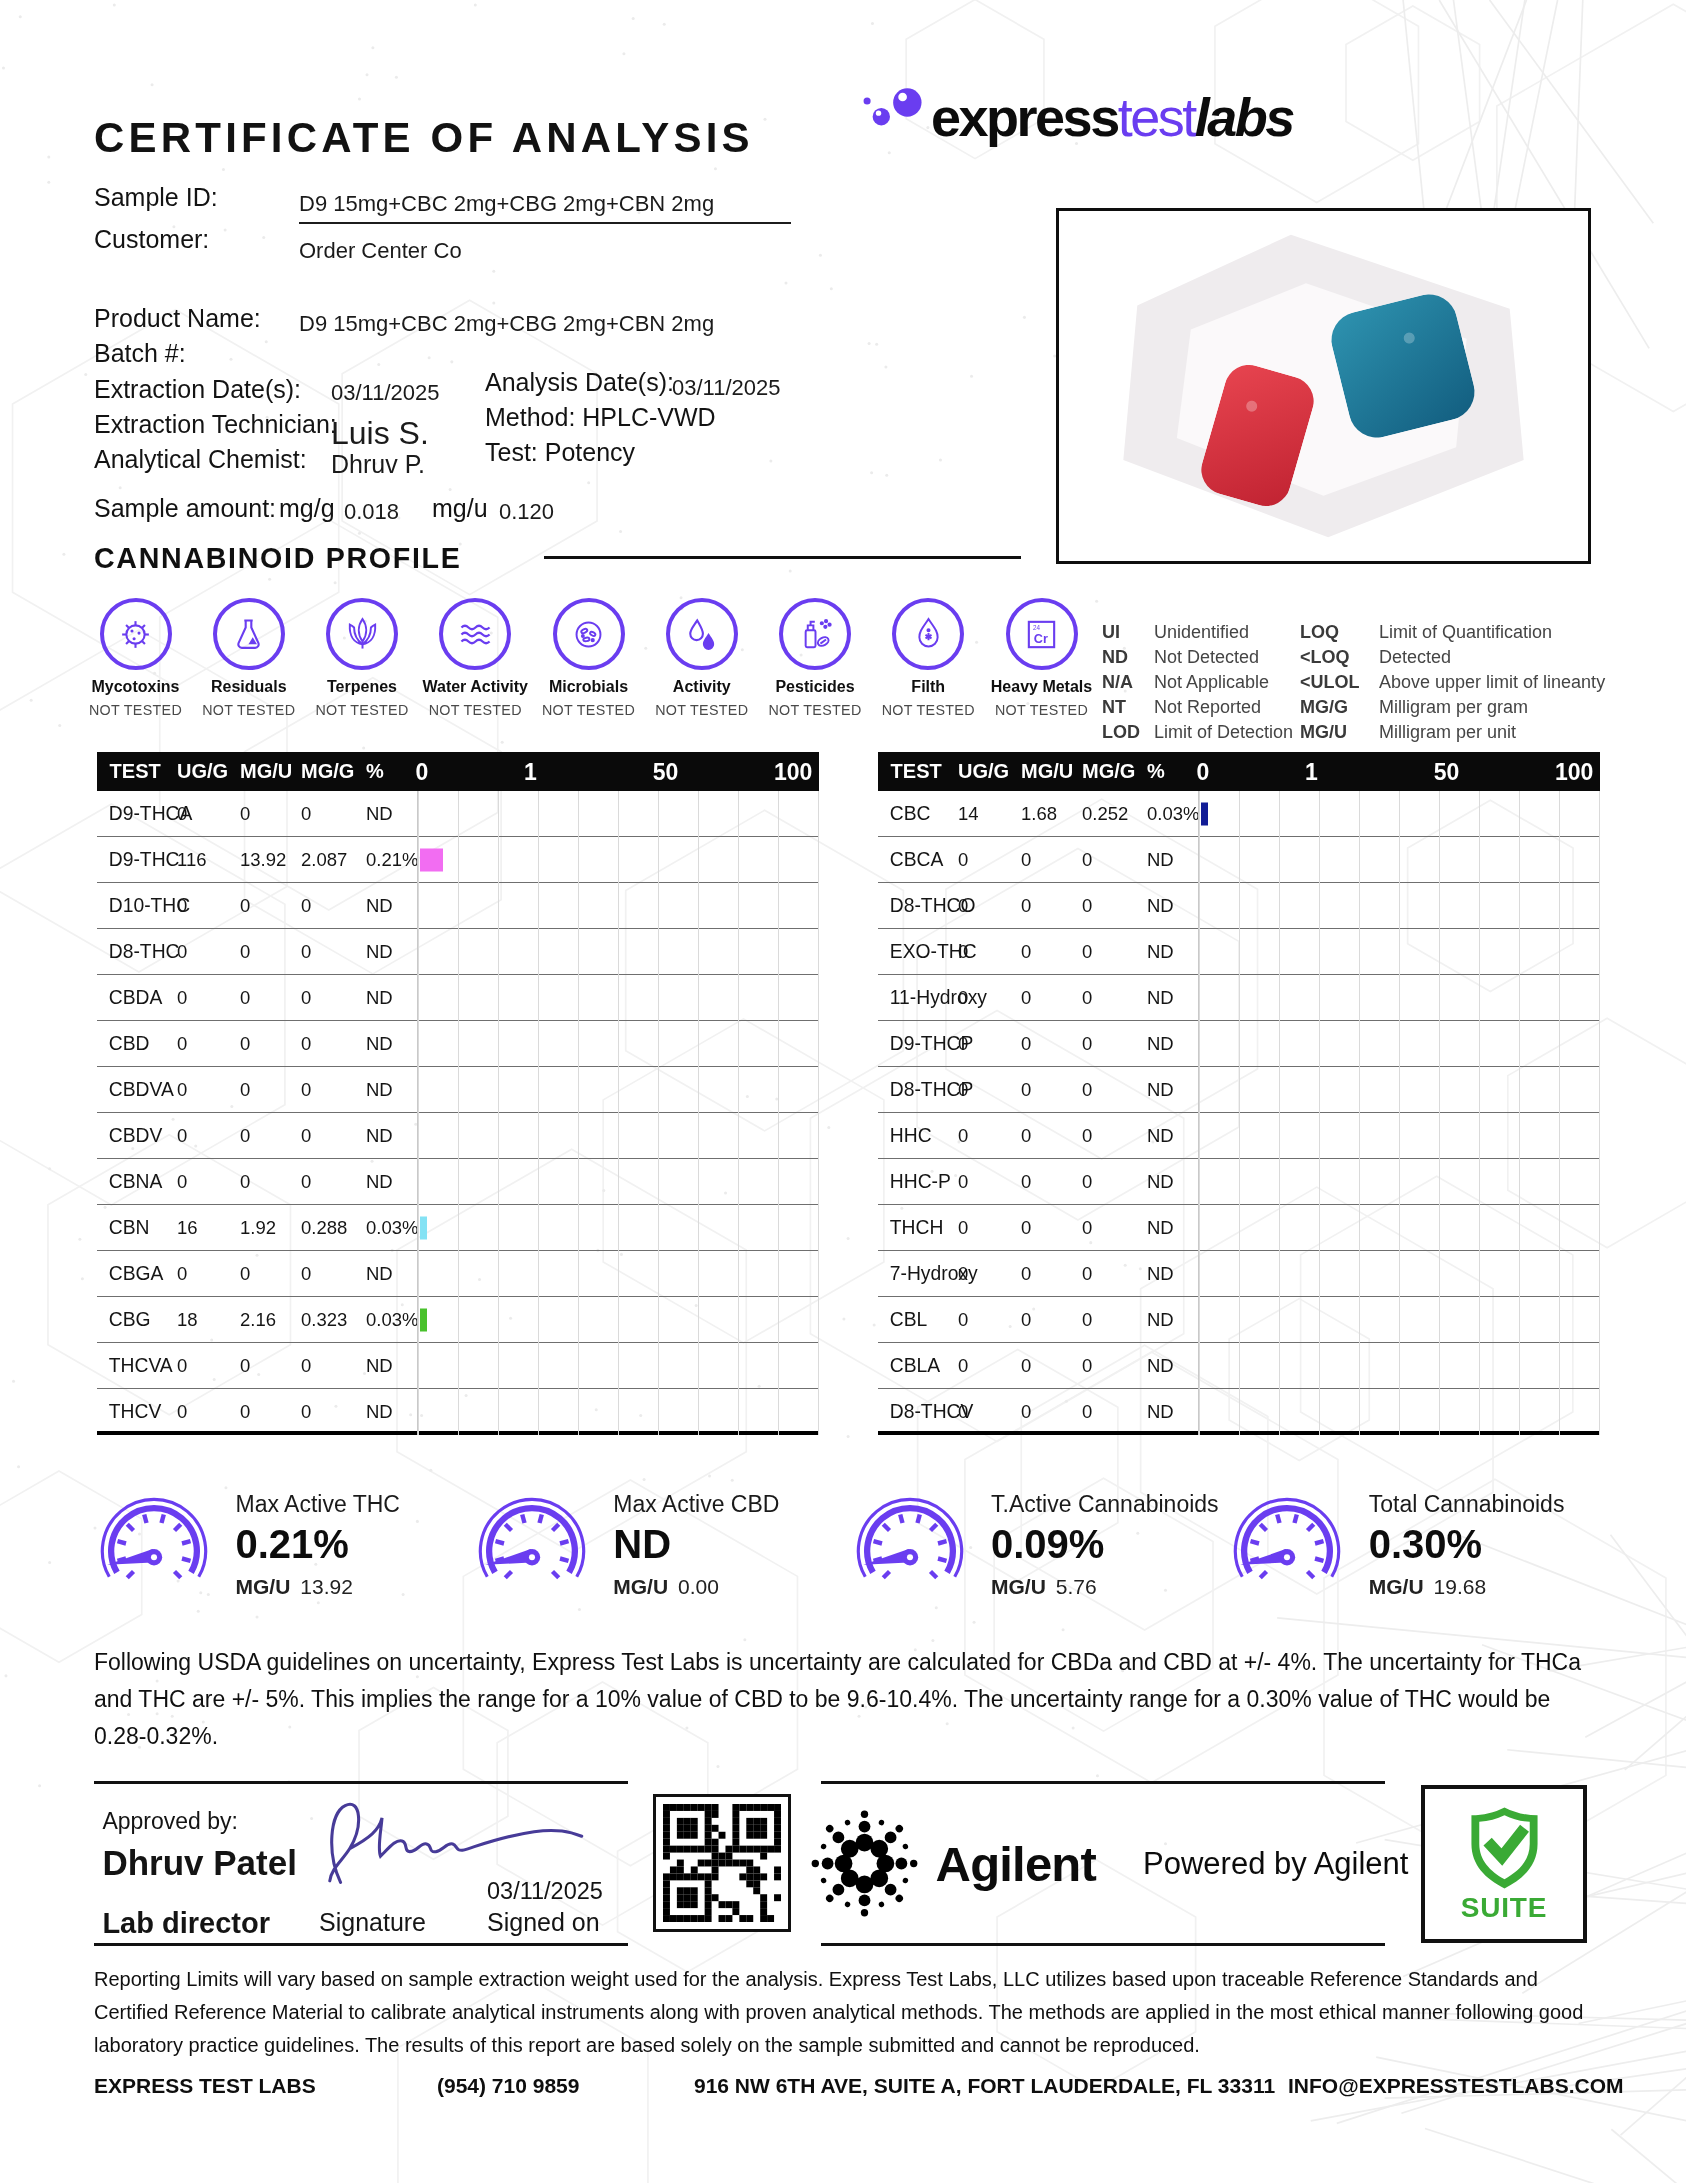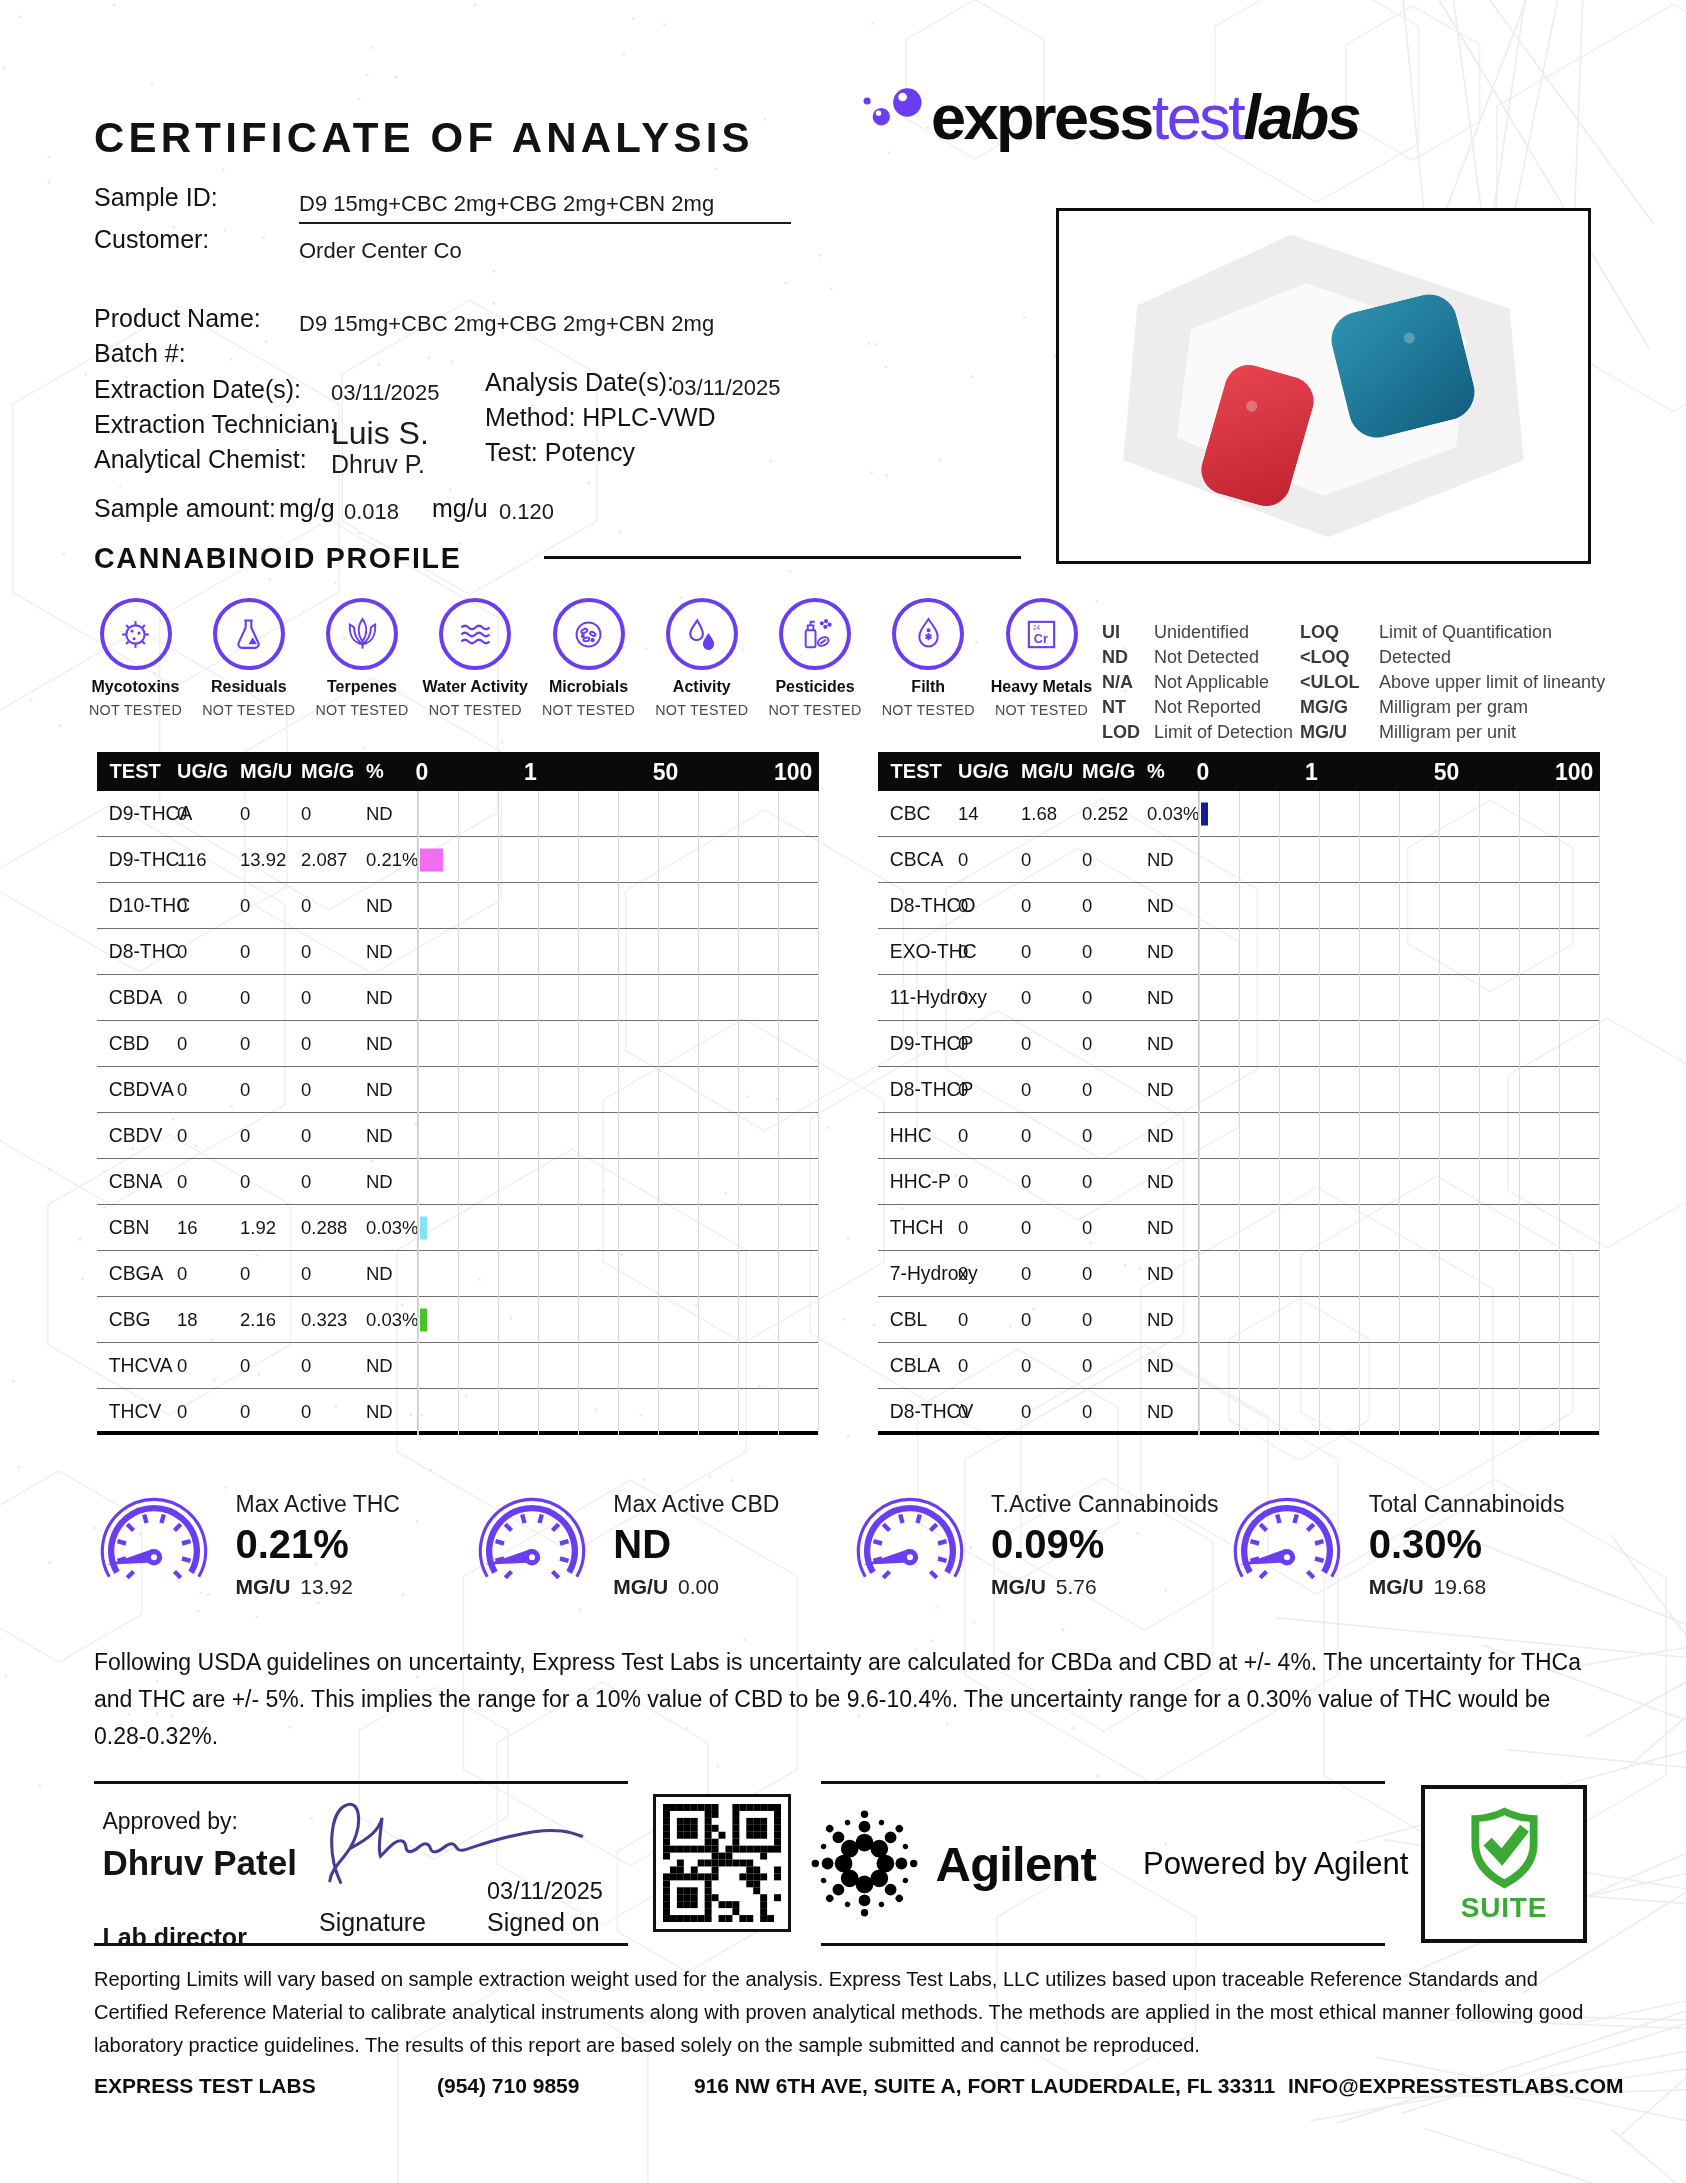--- a/index.html
+++ b/index.html
@@ -6,21 +6,21 @@
   .page{position:relative;width:1687px;height:2183px;background:#ffffff;overflow:hidden;
         font-family:"Liberation Sans",sans-serif;color:#141414;}
   .page *{box-sizing:border-box;}
   .bg{position:absolute;left:0;top:0;z-index:0;}
   .layer{position:absolute;z-index:1;}
 
   
   .title{left:94px;top:114px;font-size:42px;font-weight:800;letter-spacing:4.2px;color:#121212;}
   .logo{left:860px;top:77px;display:flex;align-items:flex-start;}
   .logo-bubbles{width:71px;height:64px;margin-top:3.4px;}
-  .logo-text{font-size:63px;line-height:81px;letter-spacing:-2.5px;white-space:nowrap;}
+  .logo-text{font-size:54px;line-height:81px;letter-spacing:-2.5px;white-space:nowrap;}
   .lg-ex{font-weight:800;color:#0c0c0c;}
   .lg-test{font-weight:400;color:var(--accent,#6a3df0);}
   .lg-labs{font-weight:800;font-style:italic;color:#0c0c0c;}
 
   
   .ilabel{font-size:25px;color:#131313;white-space:nowrap;}
   .ivalue{font-size:22px;color:#1b1b1b;white-space:nowrap;}
   .uline{background:#1c1c1c;height:1.7px;}
 
   
@@ -84,21 +84,21 @@
   .g-value{font-size:40px;font-weight:800;color:#0d0d0d;margin-top:3.4px;}
   .g-unit{font-size:21px;color:#222;margin-top:8.4px;}
   .g-unit b{margin-right:10px;}
 
   .para{left:94px;top:1644px;width:1506px;font-size:23px;line-height:37px;color:#101010;}
 
   
   .sig-block{left:94px;top:1781px;width:534px;height:165px;border-top:3.4px solid #111;border-bottom:3.4px solid #111;}
   .ap-label{position:absolute;left:8.4px;top:23.5px;font-size:23px;}
   .ap-name{position:absolute;left:8.4px;top:59px;font-size:35px;font-weight:800;}
-  .ap-role{position:absolute;left:8.4px;top:123px;font-size:25px;font-weight:700;margin-top:16px;}
+  .ap-role{position:absolute;left:8.4px;top:123px;font-size:29px;font-weight:700;}
   .sig-svg{position:absolute;left:202px;top:6.7px;width:361px;height:109px;}
   .sig-cap{position:absolute;left:225px;top:124px;font-size:25px;color:#161616;}
   .sig-date{position:absolute;left:393px;top:94px;font-size:23.5px;}
   .sig-on{position:absolute;left:393px;top:124px;font-size:25px;}
   .qr-box{left:653px;top:1794px;width:138px;height:138px;border:3.4px solid #111;background:#fff;display:flex;align-items:center;justify-content:center;}
   .qr-box svg{width:118px;height:118px;}
   .agilent-block{left:821px;top:1781px;width:564px;height:165px;border-top:3.4px solid #111;border-bottom:3.4px solid #111;
         display:flex;align-items:center;justify-content:center;}
   .star-svg{width:123px;height:123px;margin-left:5px;flex:none;}
   .ag-name{font-size:49px;font-weight:800;color:#0c0c0c;margin-left:10px;letter-spacing:-0.8px;}

